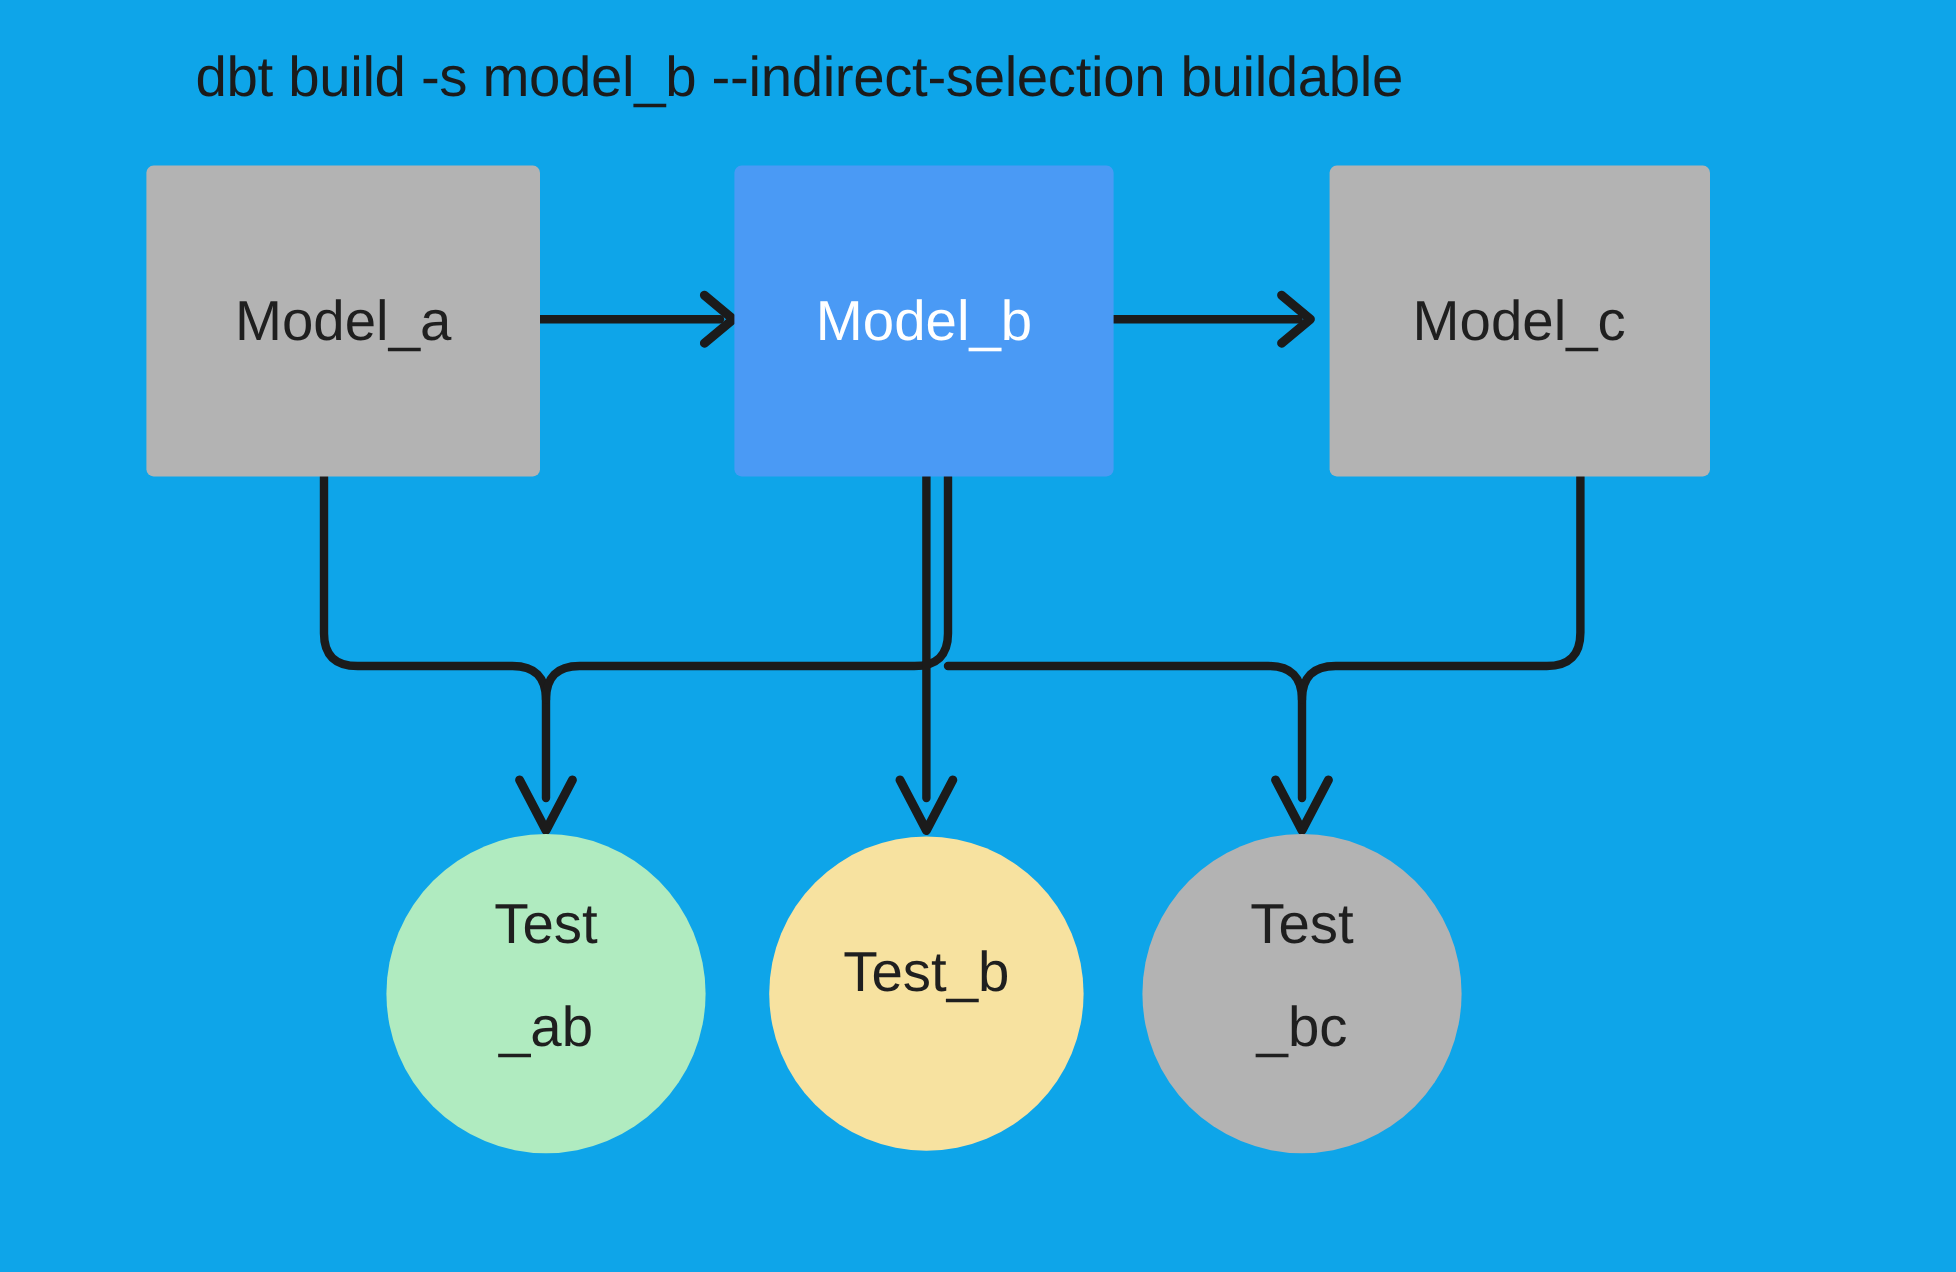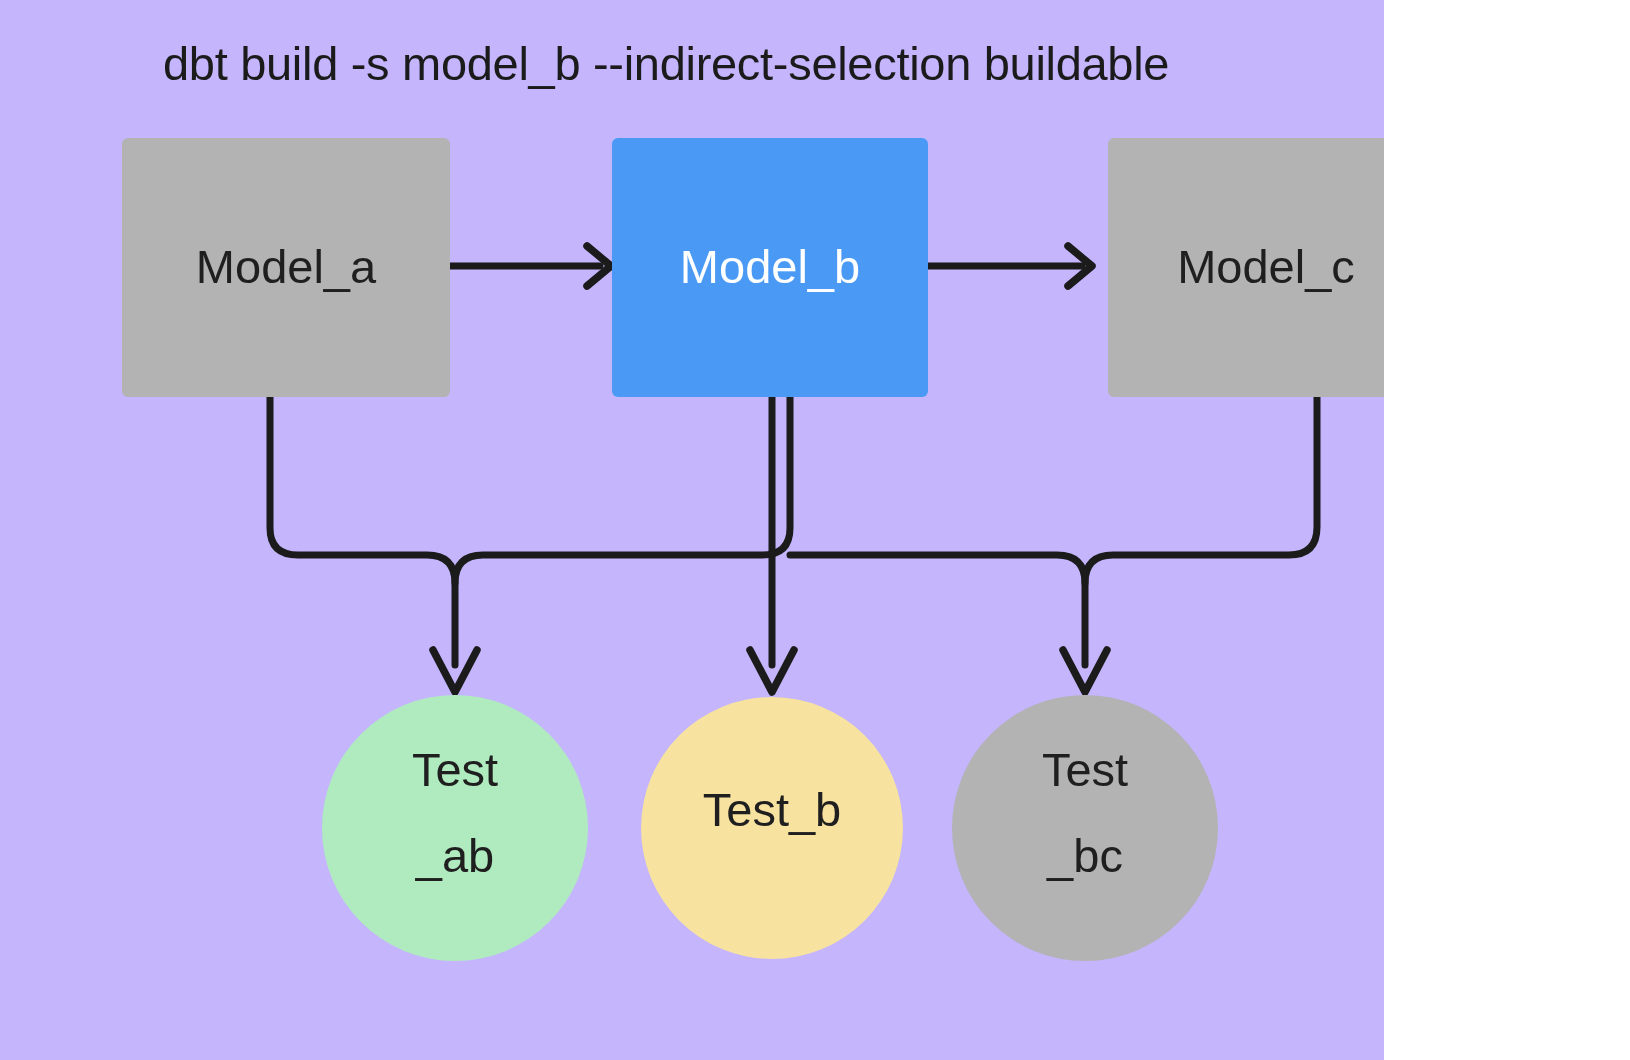--- a/index.html
+++ b/index.html
@@ -5,23 +5,23 @@
   html, body {
     margin: 0;
     padding: 0;
     background: #ffffff;
   }
   body {
     font-family: "Liberation Sans", sans-serif;
   }
   #canvas {
     position: relative;
-    width: 1384px;
+    width: 1630px;
     height: 1060px;
-    background: #c4b5fd;
+    background: #0ea5e9;
     overflow: hidden;
   }
   #diagram-svg {
     position: absolute;
     left: 0;
     top: 0;
     width: 1630px;
     height: 1060px;
   }
   .title-text {

